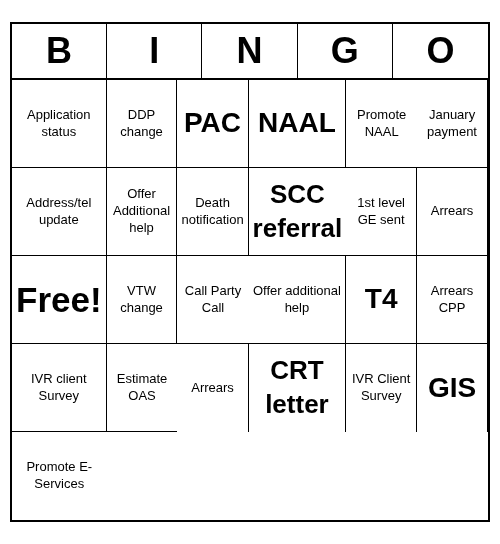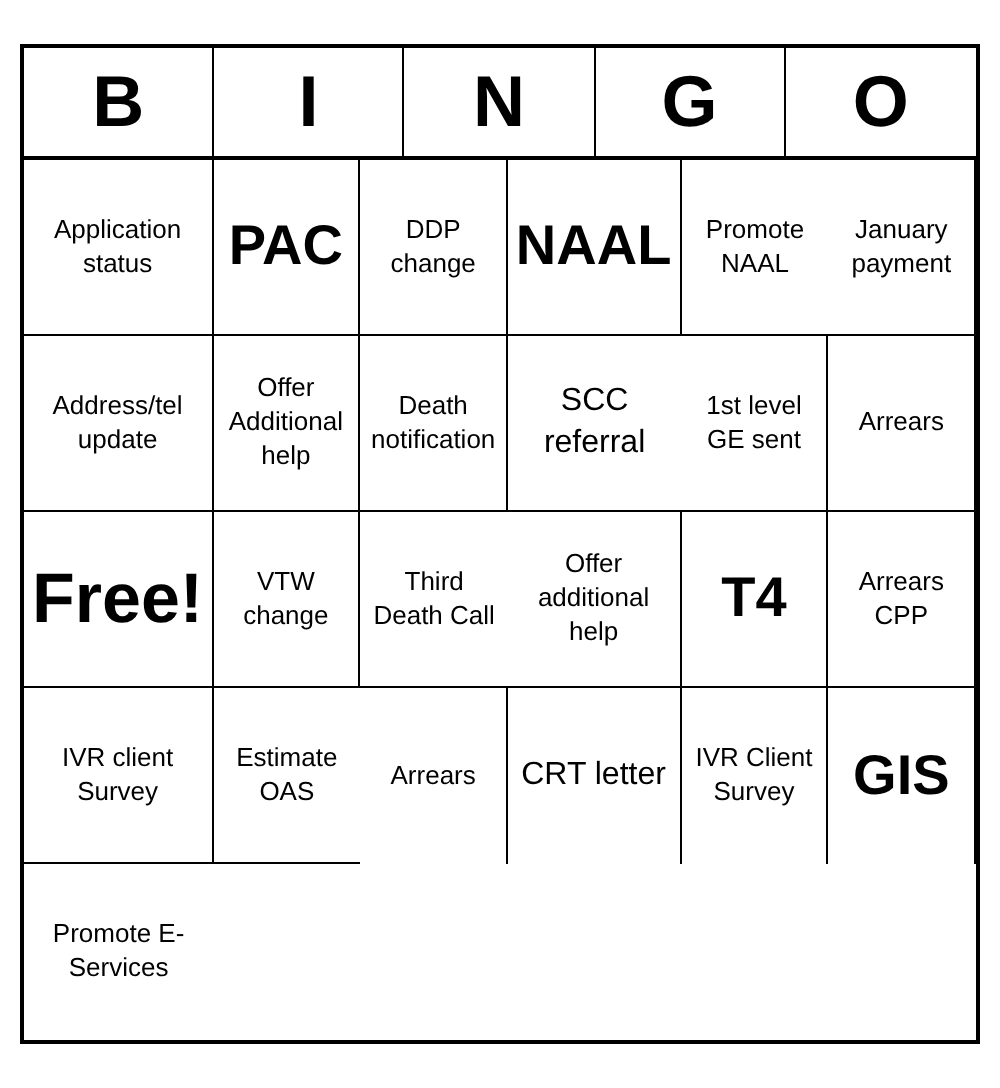--- a/index.html
+++ b/index.html
@@ -53,22 +53,22 @@
       font-size: 13px;
       line-height: 1.3;
     }
     .bingo-cell:nth-child(5n) {
       border-right: none;
     }
     .bingo-cell:nth-child(n+21) {
       border-bottom: none;
     }
     .bingo-cell.large-text {
-      font-size: 16px;
-      font-weight: normal;
+      font-size: 26px;
+      font-weight: bold;
     }
     .bingo-cell.xlarge-text {
       font-size: 28px;
       font-weight: bold;
     }
     .bingo-cell.free-cell {
       font-size: 35px;
       font-weight: bold;
     }
   </style>
@@ -78,34 +78,34 @@
 <div class="bingo-card">
   <div class="bingo-header">
   <div class="bingo-header-cell">B</div>
       <div class="bingo-header-cell">I</div>
       <div class="bingo-header-cell">N</div>
       <div class="bingo-header-cell">G</div>
       <div class="bingo-header-cell">O</div>
     </div>
   <div class="bingo-grid">
   <div class="bingo-cell">Application status</div>
+      <div class="bingo-cell">DDP change</div>
       <div class="bingo-cell xlarge-text">PAC</div>
-      <div class="bingo-cell">DDP change</div>
       <div class="bingo-cell xlarge-text">NAAL</div>
       <div class="bingo-cell">Promote NAAL</div>
       <div class="bingo-cell">January payment</div>
       <div class="bingo-cell">Address/tel update</div>
       <div class="bingo-cell">Offer Additional help</div>
       <div class="bingo-cell">Death notification</div>
       <div class="bingo-cell large-text">SCC referral</div>
       <div class="bingo-cell">1st level GE sent</div>
       <div class="bingo-cell">Arrears</div>
       <div class="bingo-cell free-cell">Free!</div>
       <div class="bingo-cell">VTW change</div>
-      <div class="bingo-cell">Third Death Call</div>
+      <div class="bingo-cell">Call Party Call</div>
       <div class="bingo-cell">Offer additional help</div>
       <div class="bingo-cell xlarge-text">T4</div>
       <div class="bingo-cell">Arrears CPP</div>
       <div class="bingo-cell">IVR client Survey</div>
       <div class="bingo-cell">Estimate OAS</div>
       <div class="bingo-cell">Arrears</div>
       <div class="bingo-cell large-text">CRT letter</div>
       <div class="bingo-cell">IVR Client Survey</div>
       <div class="bingo-cell xlarge-text">GIS</div>
       <div class="bingo-cell">Promote E-Services</div>

